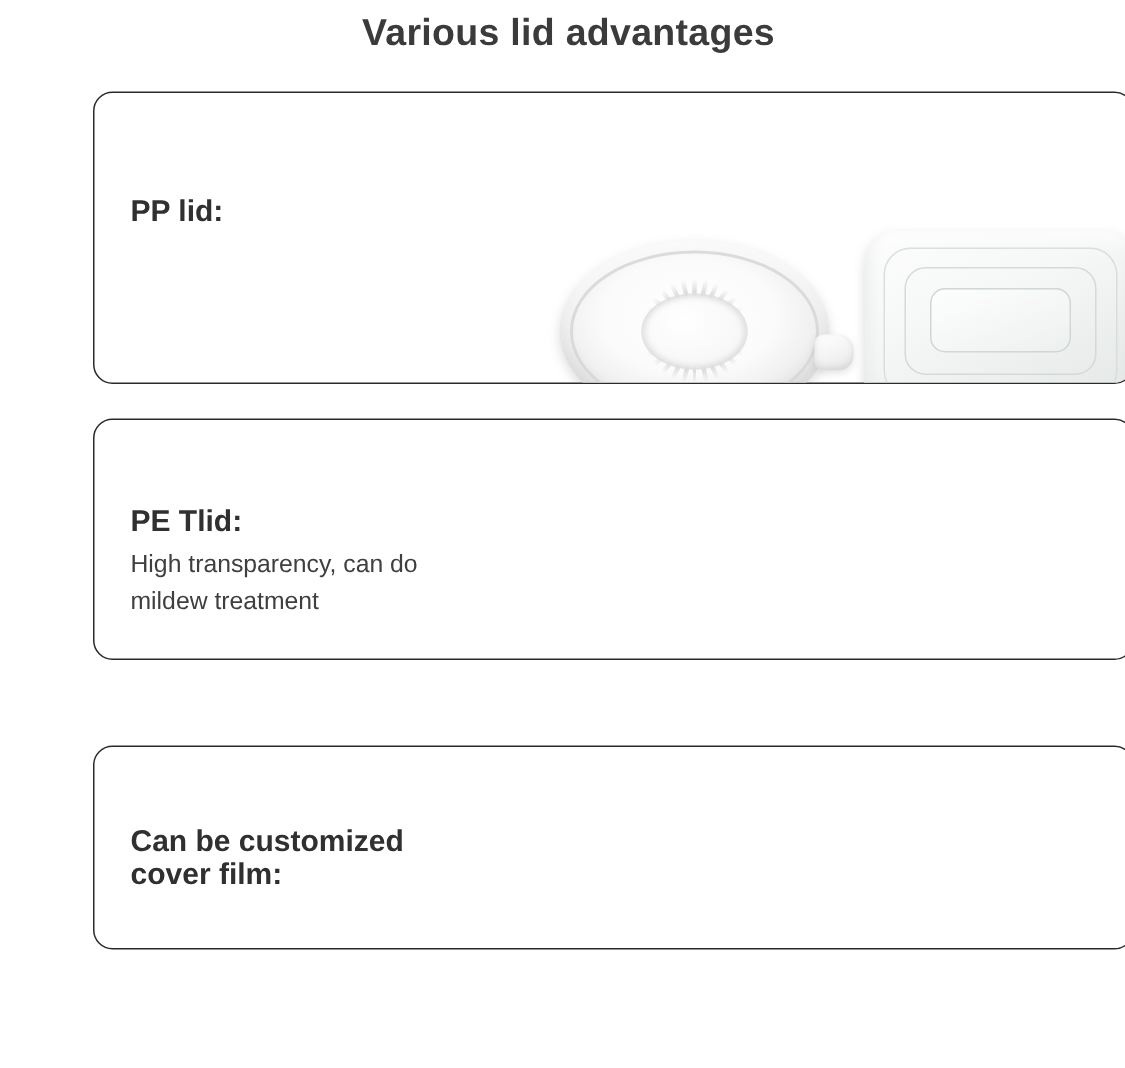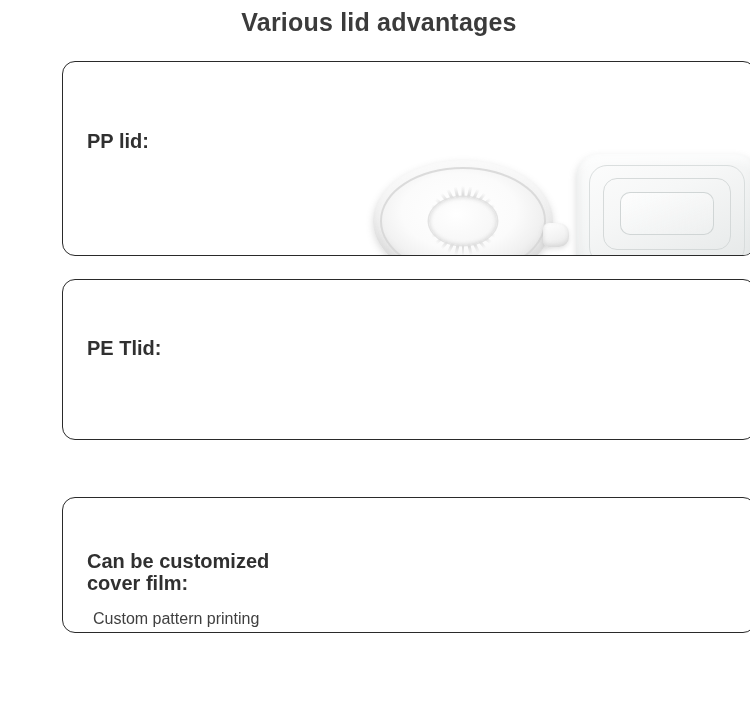--- a/index.html
+++ b/index.html
@@ -199,25 +199,26 @@
     <div class="r2"></div>
     <div class="r3"></div>
 
   </div>
 </div>
 
 <div class="panel" id="panel-pe">
 
   <div class="panel-text" id="pe-text">
     <div class="panel-heading">PE Tlid:</div>
+    <div class="panel-sub">High transparency, can do
+mildew treatment</div>
   </div>
 
 </div>
 
 <div class="panel" id="panel-film">
 
   <div class="panel-text" id="film-text">
     <div class="panel-heading">Can be customized
 cover film:</div>
-    <div class="panel-sub">Custom pattern printing</div>
   </div>
 
 </div>
 
 </body></html>

